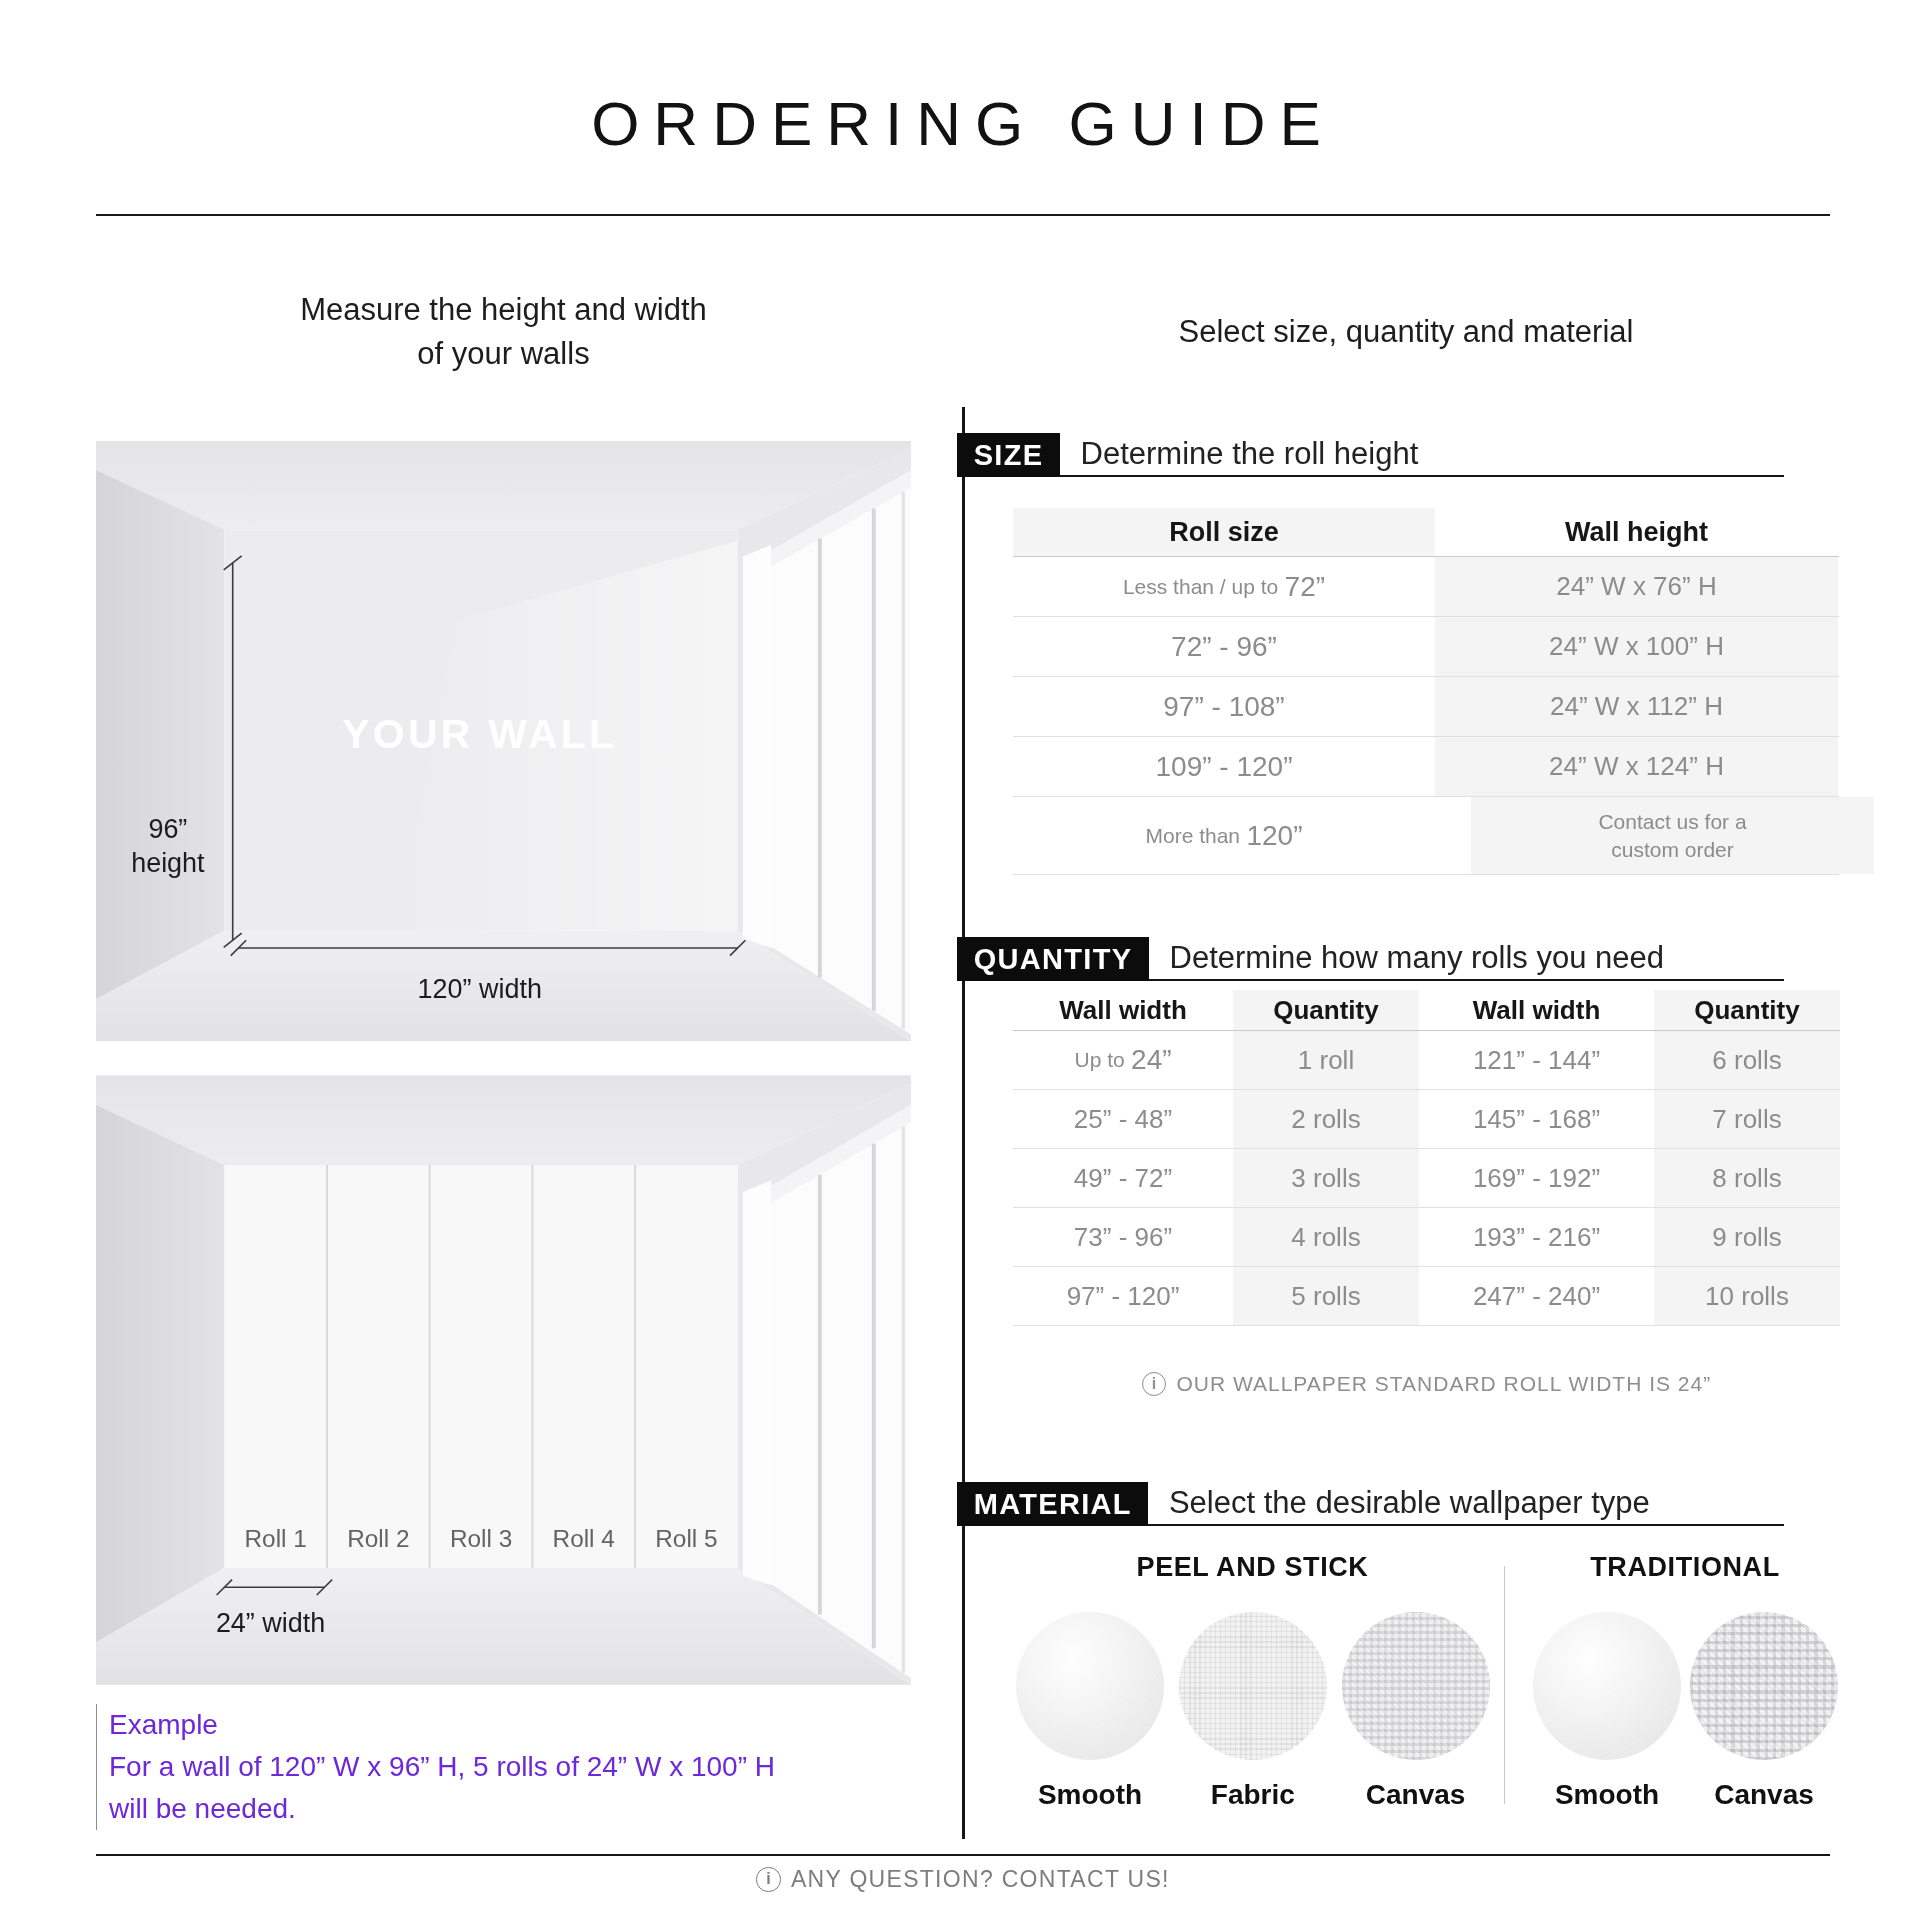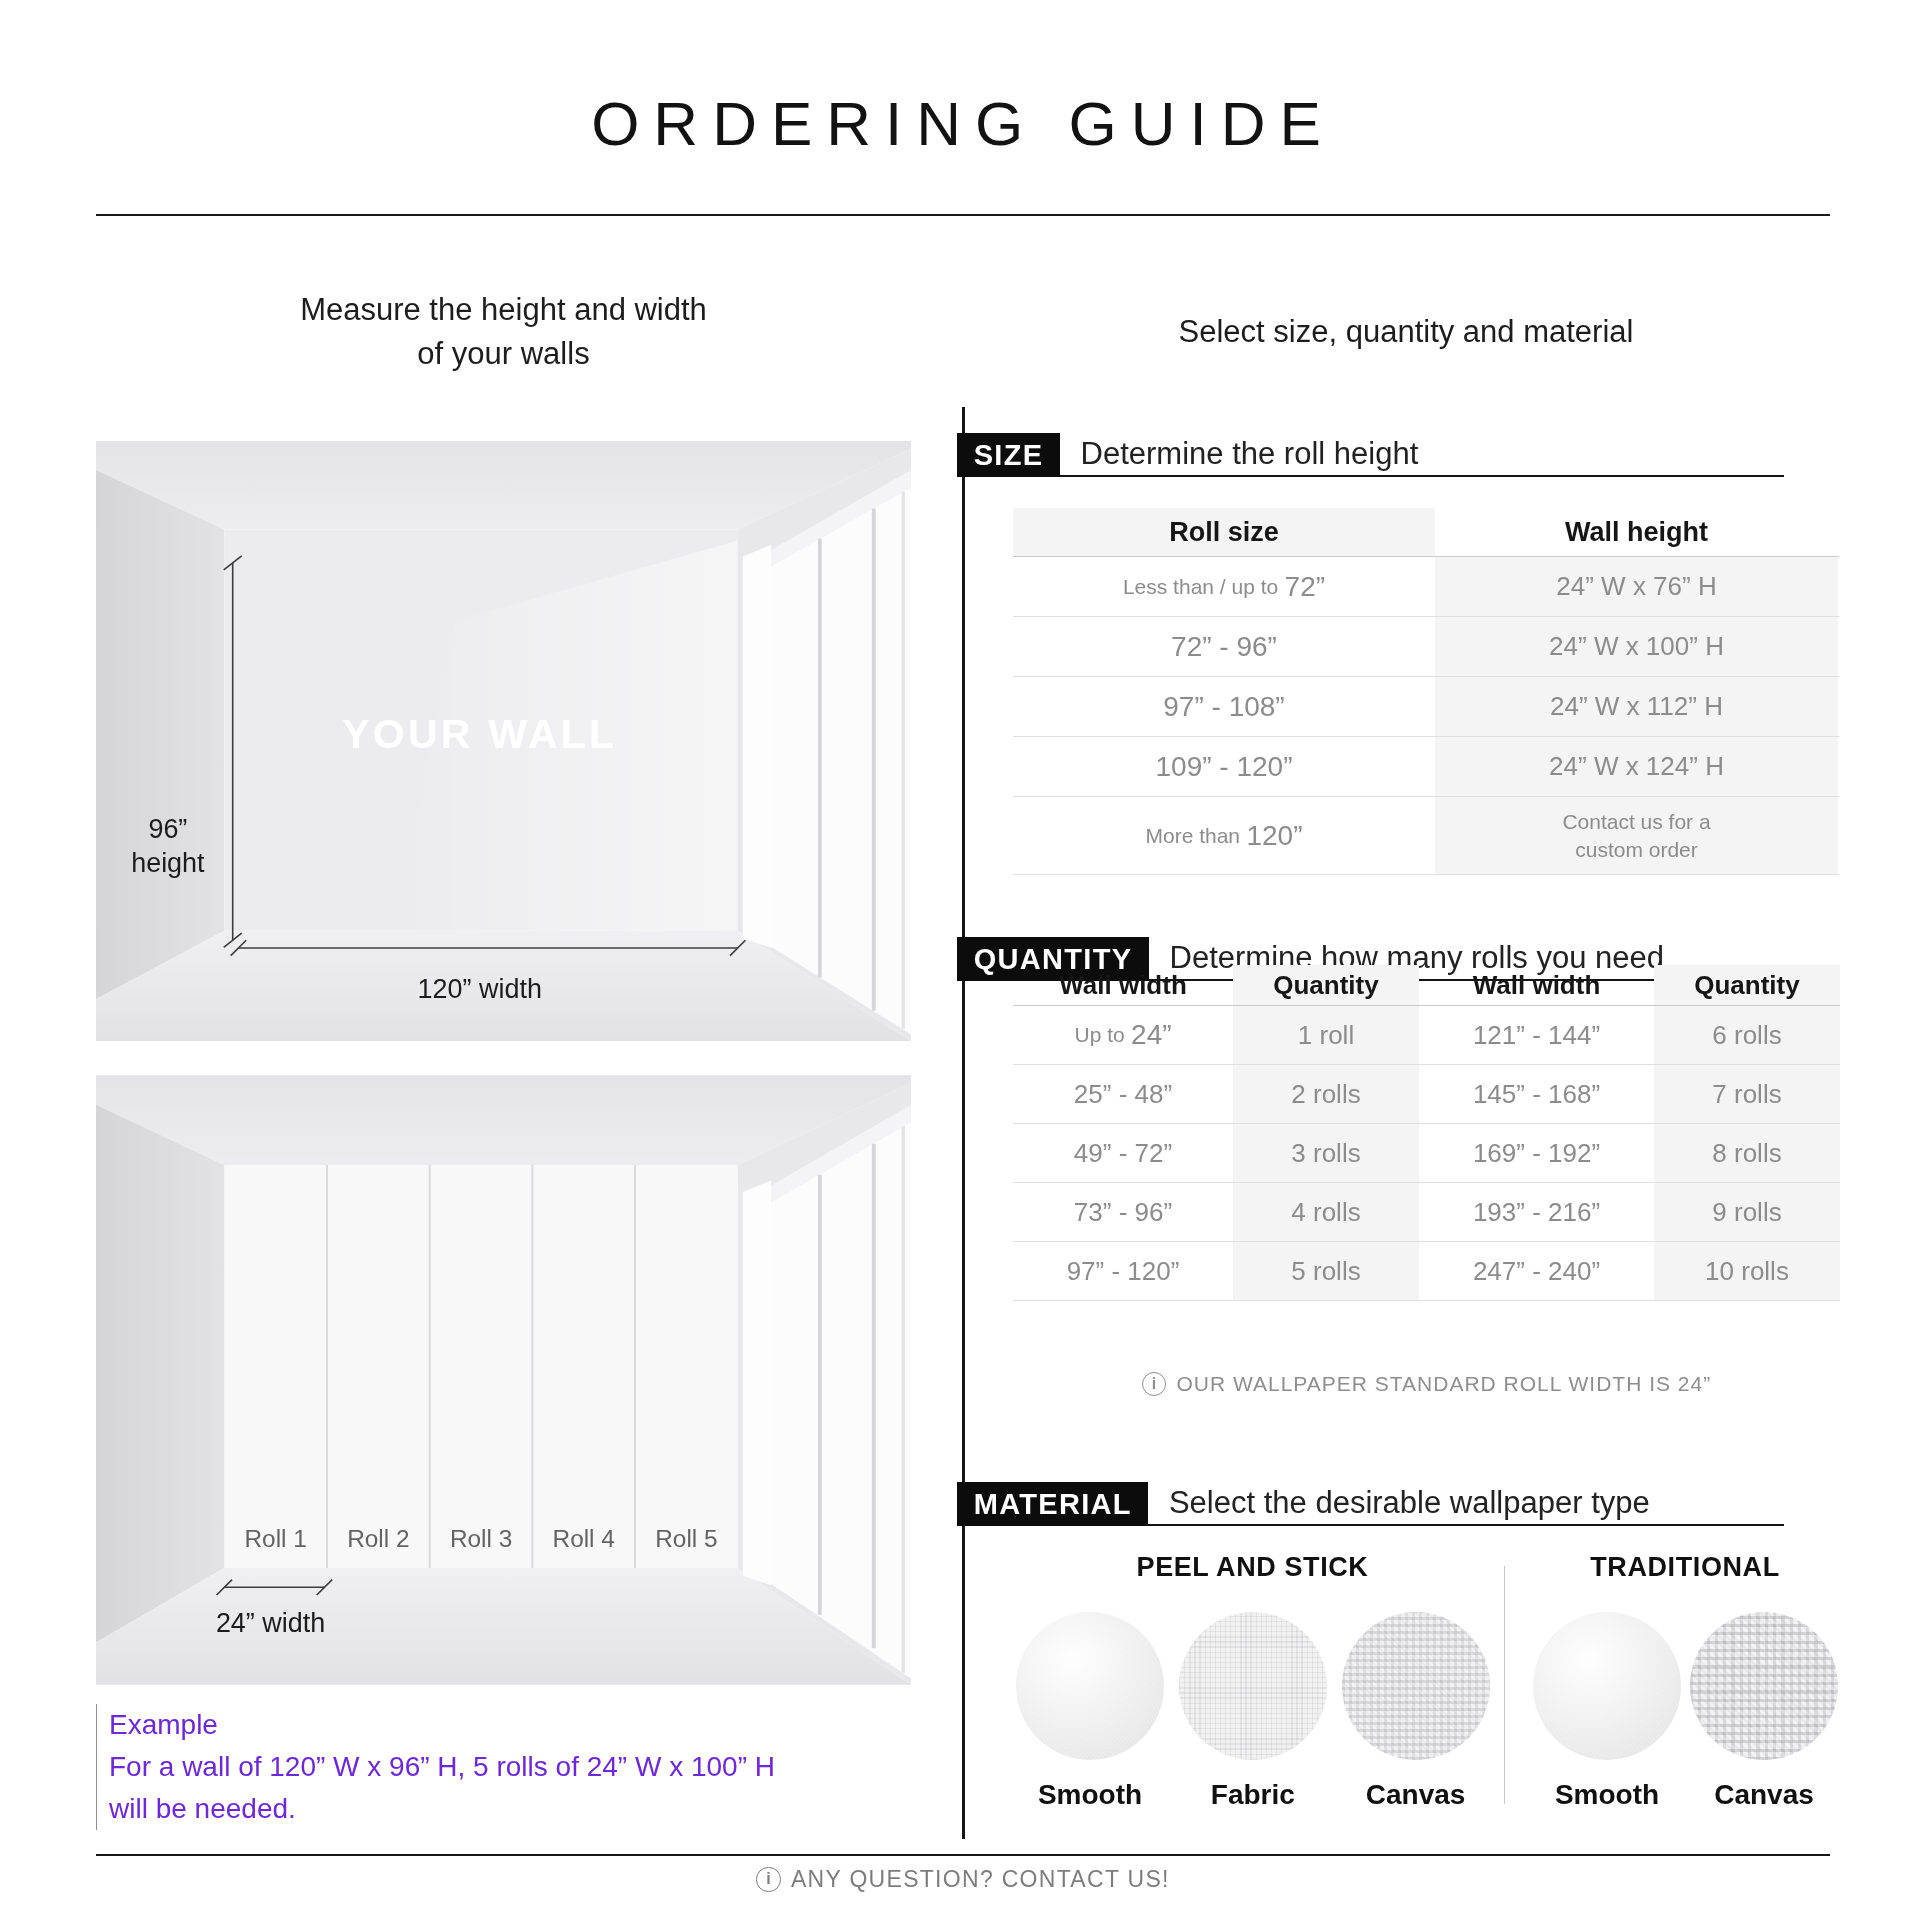--- a/index.html
+++ b/index.html
@@ -22,31 +22,31 @@
   .badge{background:#0c0c0c;color:#ffffff;font-weight:bold;font-size:29px;letter-spacing:1.3px;
     display:flex;align-items:center;padding:0 16.7px;}
   .sec-rest{flex:1;display:flex;align-items:center;padding-left:20.5px;border-bottom:2.6px solid #141414;}
   .sec-title{font-size:31px;color:#222222;}
 
   
   .size-table{position:absolute;left:1013px;top:496px;width:826px;}
   .s-row{display:grid;grid-template-columns:422px 403px;}
   .s-row.data{border-top:1.3px solid #dfdfdf;}
   .s-row.data.first{border-top:1.3px solid #cccccc;}
-  .s-row.last{border-bottom:1.3px solid #dfdfdf;}
+  .s-row.last{border-bottom:1.3px solid #dfdfdf;gap:36px;}
   .cell{display:flex;align-items:center;justify-content:center;text-align:center;}
   .gray{background:#f4f4f5;}
   .hdr-cell{height:48px;font-weight:bold;font-size:27px;color:#161616;}
   .d-cell{height:59px;font-size:26px;color:#8c8c8c;}
   .d-cell.tall{height:77px;}
   .pre{font-size:21px;margin-right:6.4px;}
   .val{font-size:28px;}
   .two-line{display:flex;flex-direction:column;justify-content:center;font-size:21px;line-height:1.32;}
 
-  .qty-table{position:absolute;left:1013px;top:953px;width:827px;}
+  .qty-table{position:absolute;left:1013px;top:978px;width:827px;}
   .q-row{display:grid;grid-template-columns:220px 186px 235px 186px;}
   .q-row.data{border-top:1.3px solid #e0e0e0;}
   .q-row.data.first{border-top:1.3px solid #c9c9c9;}
   .q-row.last{border-bottom:1.3px solid #e0e0e0;}
   .q-hdr{height:40px;font-weight:bold;font-size:26px;color:#161616;}
   .q-cell{height:58px;font-size:26px;color:#8c8c8c;}
 
   
   .note{position:absolute;left:1013px;top:1360px;width:827px;display:flex;align-items:center;
     justify-content:center;gap:10.3px;color:#8e8e8e;}

